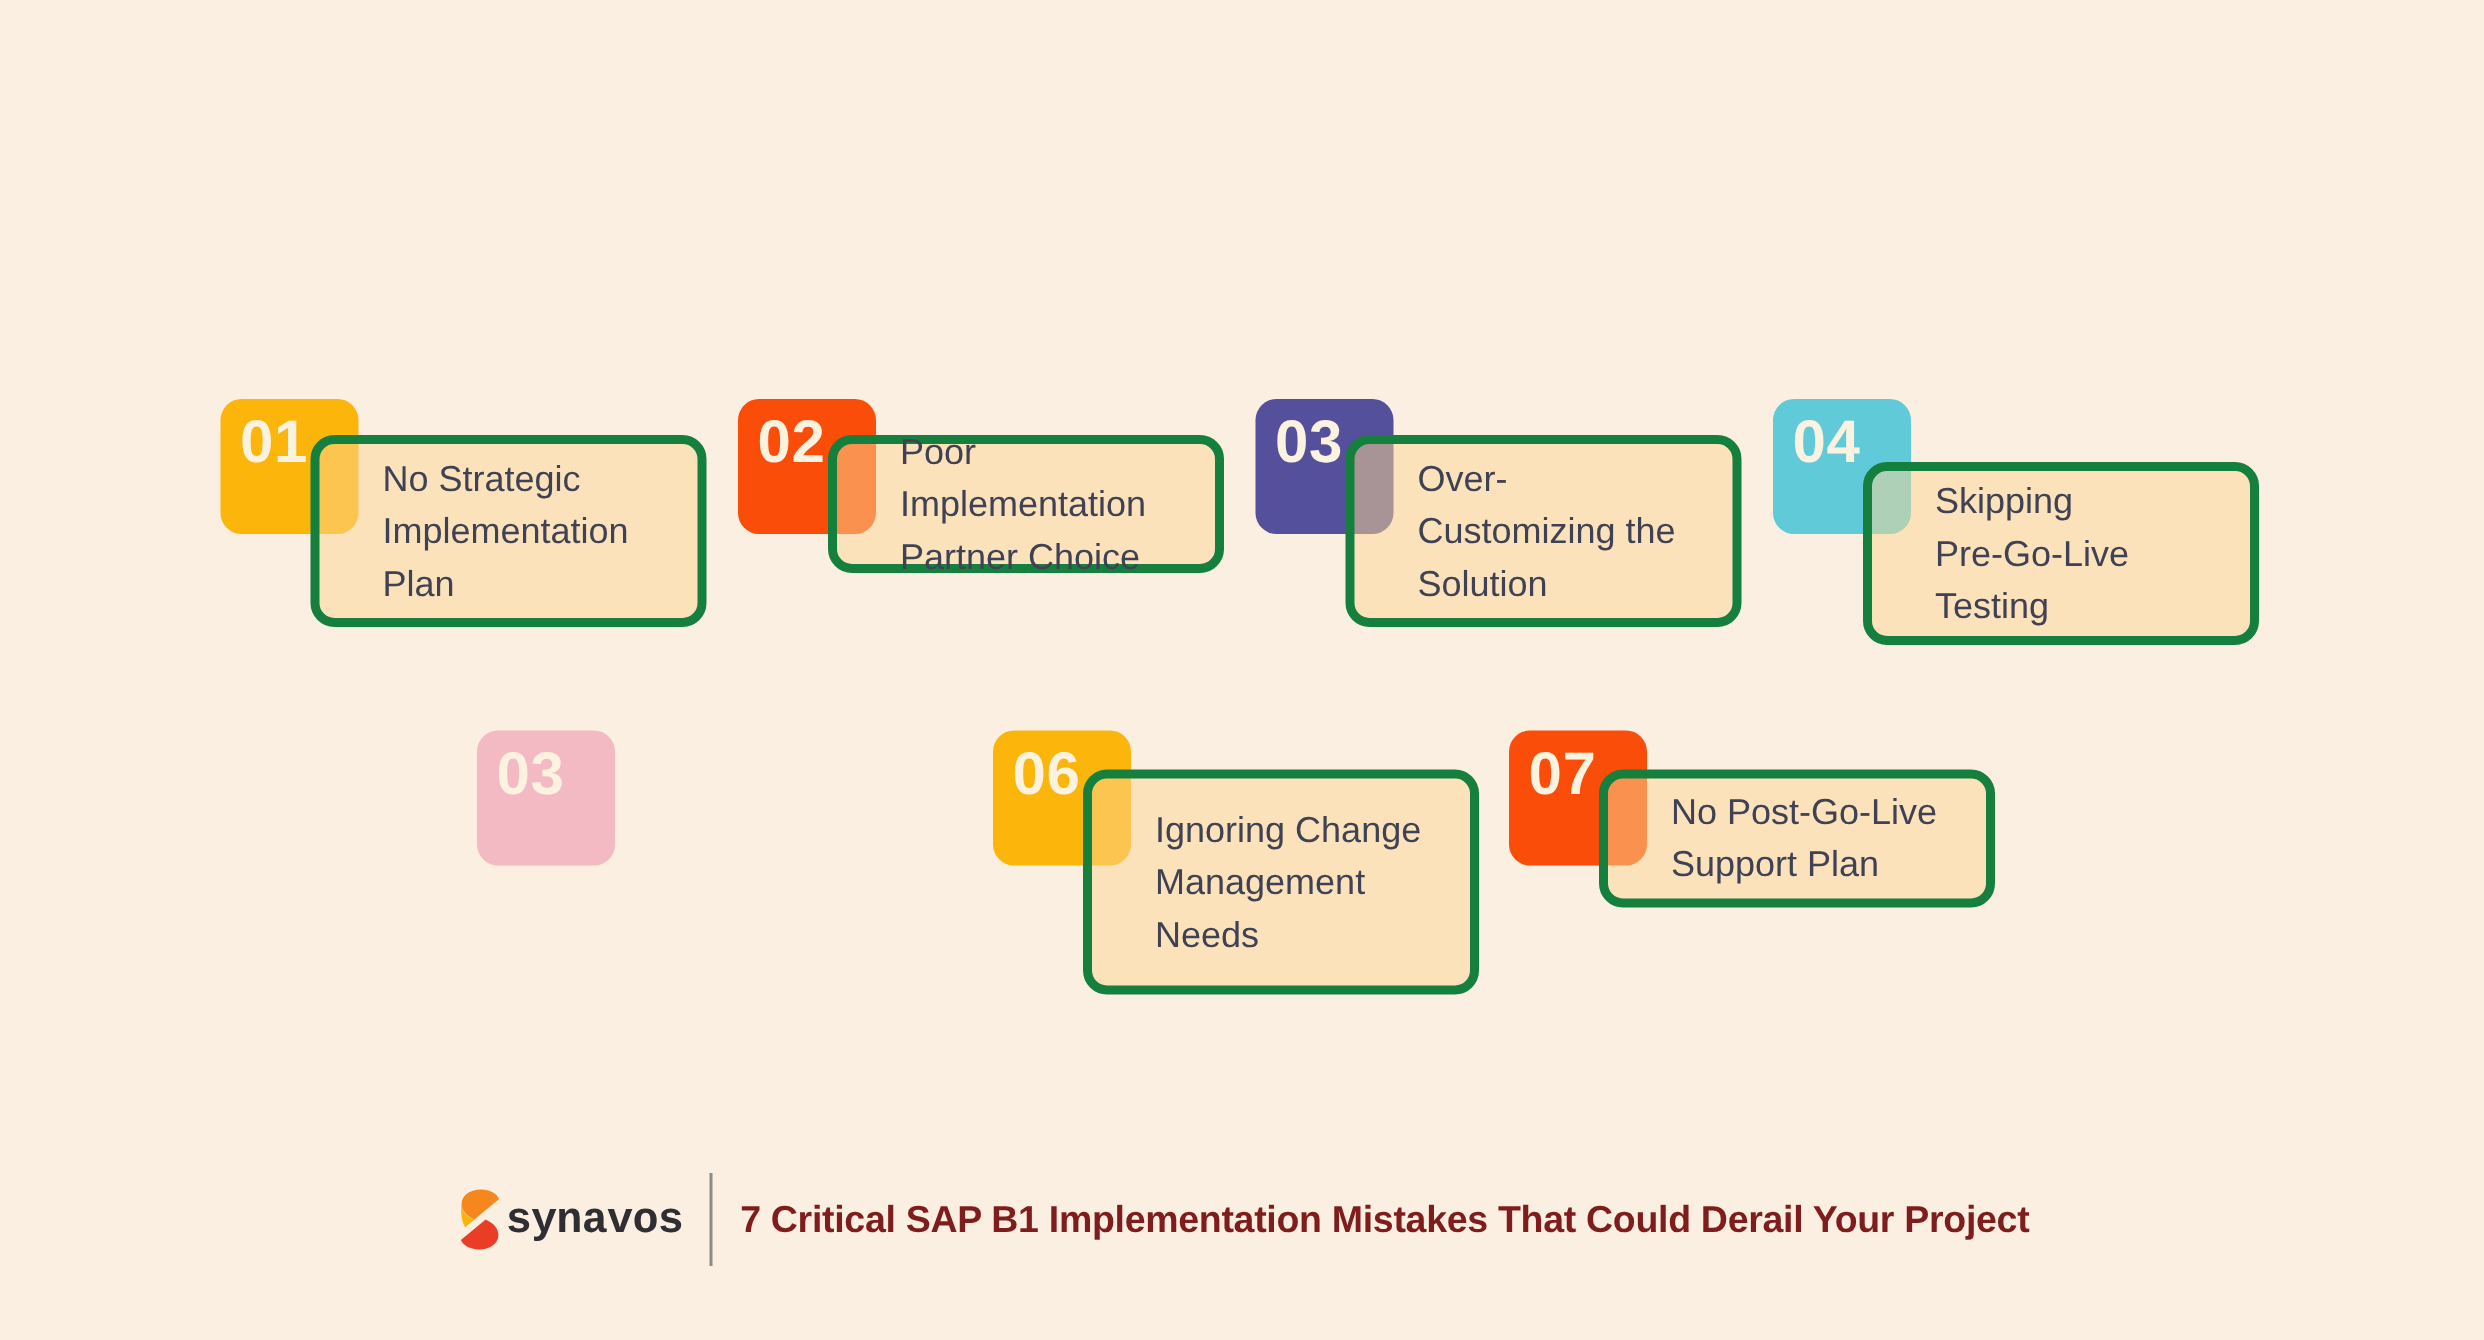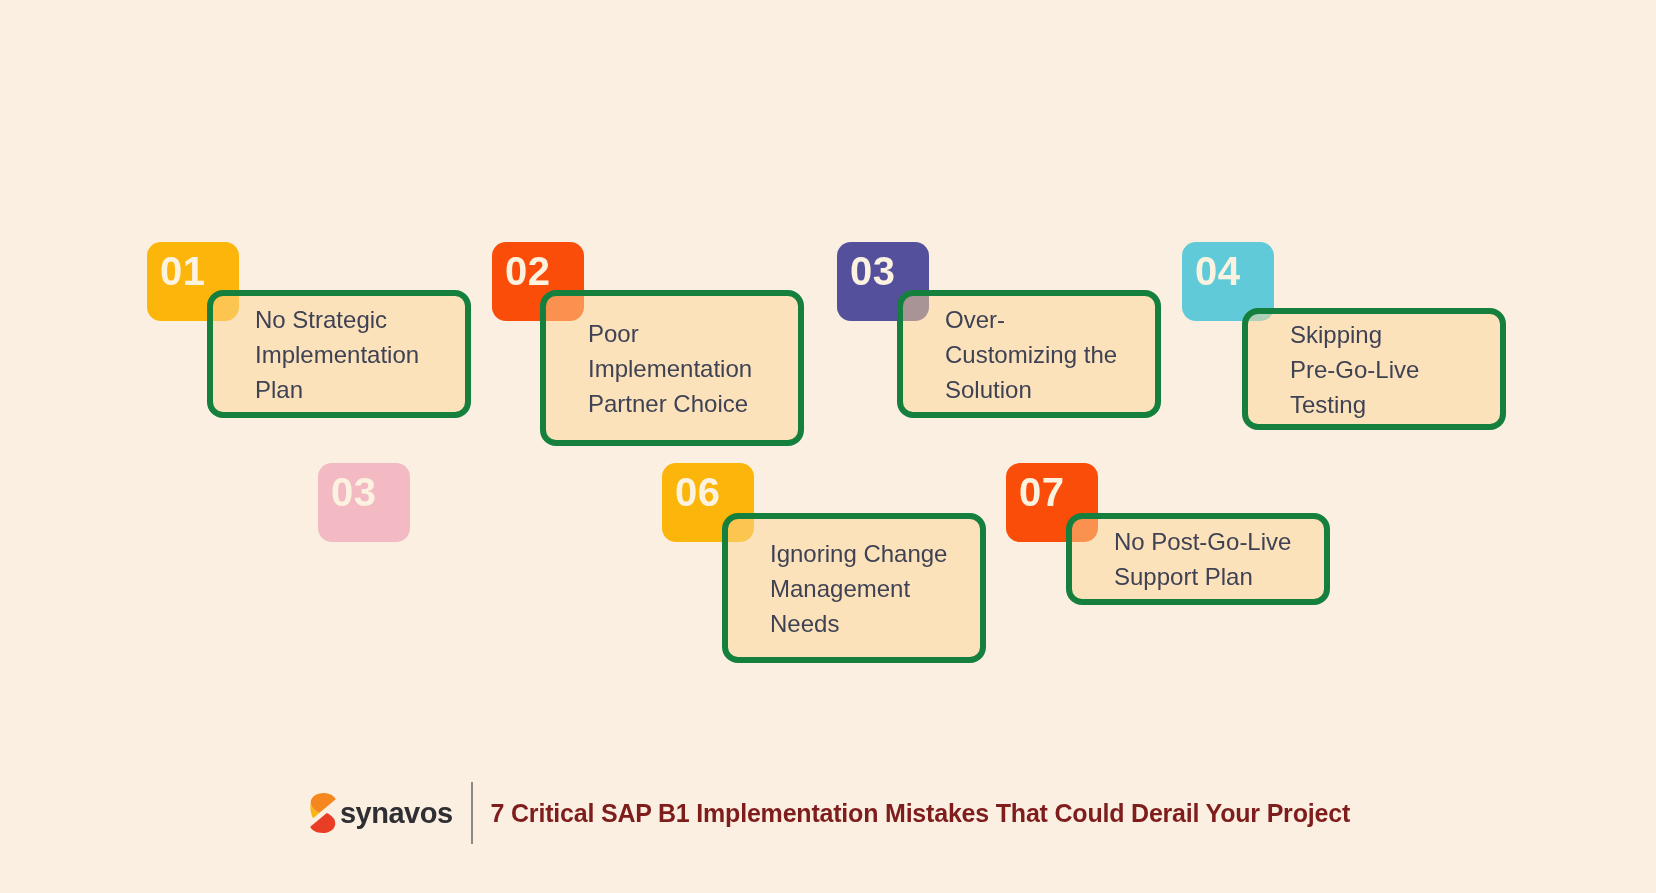--- a/index.html
+++ b/index.html
@@ -6,52 +6,52 @@
   body{
     width:1656px;height:893px;
     background:#FAEFE1;
     font-family:"Liberation Sans",sans-serif;
     overflow:hidden;
   }
   .board{position:relative;width:1656px;height:893px;}
 
   
   .tile{
-    position:absolute;width:92px;height:79px;border-radius:14px;z-index:1;
+    position:absolute;width:92px;height:90px;border-radius:14px;z-index:1;margin-top:24px;
   }
   .num{
     display:block;padding:9px 0 0 13px;
     font-size:40px;line-height:1;font-weight:700;
     color:#FBF2E0;letter-spacing:0.5px;
   }
 
   
   .card{
     position:absolute;width:264px;box-sizing:border-box;z-index:2;
     background:rgba(252,214,147,0.5);
     border:6px solid #15803d;border-radius:16px;
     display:flex;align-items:center;
     padding:10px 14px 10px 42px;
   }
   .line{display:block;font-size:24px;line-height:35px;color:#3F4254;}
 
   .t1{left:147px;top:242px}.c1{left:207px;top:290px;height:128px}
-  .t2{left:492px;top:242px}.c2{left:540px;top:290px;height:156px}
+  .t2{left:492px;top:242px}.c2{left:552px;top:290px;height:92px}
   .t3{left:837px;top:242px}.c3{left:897px;top:290px;height:128px}
   .t4{left:1182px;top:242px}.c4{left:1242px;top:308px;height:122px}
   .t5{left:318px;top:463px}.c5{left:378px;top:513px;height:128px}
   .t6{left:662px;top:463px}.c6{left:722px;top:513px;height:150px}
   .t7{left:1006px;top:463px}.c7{left:1066px;top:513px;height:92px}
 
   
   .footer{
     position:absolute;left:0;right:0;top:782px;
     display:flex;justify-content:center;align-items:center;gap:18px;
   }
-  .brand{display:flex;align-items:center;}
+  .brand{display:flex;align-items:center;font-family:Liberation Mono, monospace;}
   .wordmark{font-size:29px;font-weight:700;color:#2F2E33;letter-spacing:-0.5px;}
   .divider{width:2px;height:62px;background:#8E8B85;}
   .title{font-size:25px;font-weight:700;color:#7f1d1d;letter-spacing:-0.2px;}
 </style>
 </head>
 <body>
 
 <div class="board">
 
   <div class="tile t1" style="background: rgb(252, 181, 10);">

